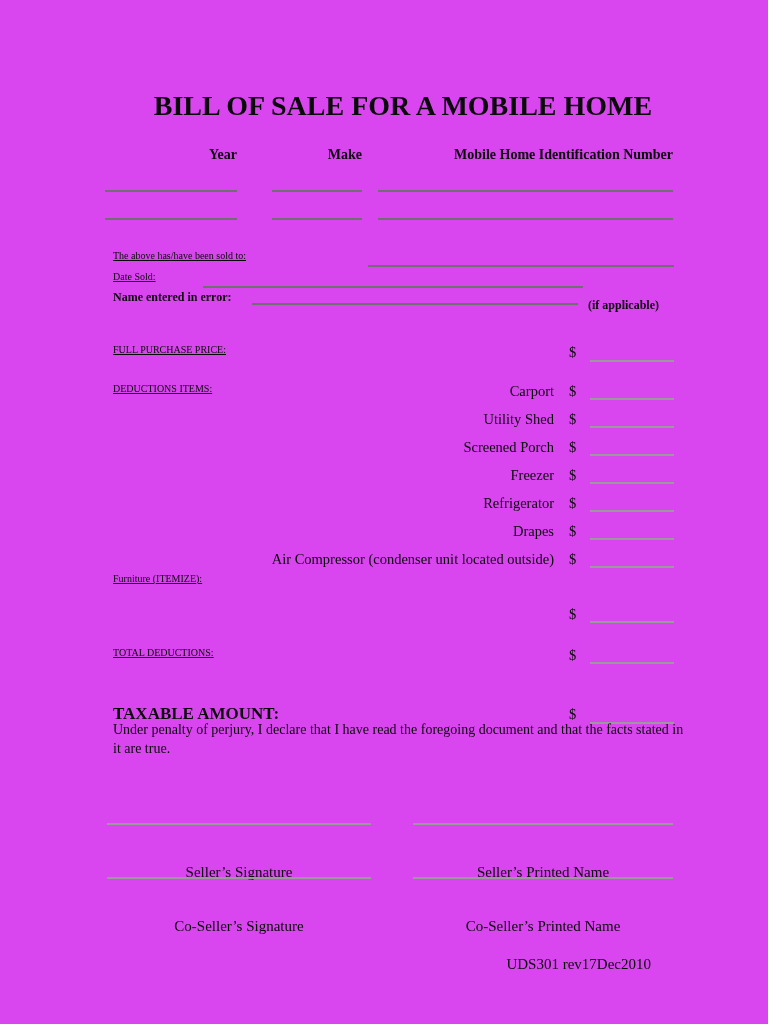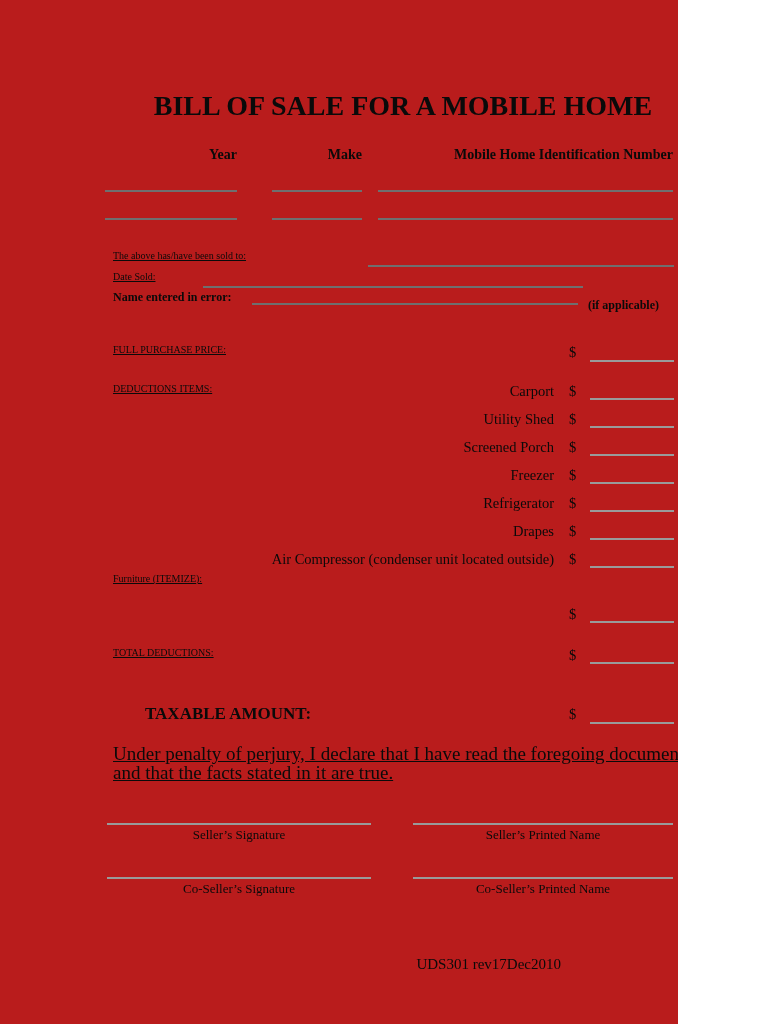--- a/index.html
+++ b/index.html
@@ -1,17 +1,17 @@
 <!DOCTYPE html>
 <html><head>
 <meta charset="utf-8">
 <style>
   html, body { margin:0; padding:0; background:#ffffff; }
   .page {
-    position:relative; width:678px; height:1024px; background:#b91c1c;
+    position:relative; width:768px; height:1024px; background:#d946ef;
     font-family:"Liberation Serif", "DejaVu Serif", serif; color:#0a0a0a;
     overflow:hidden;
   }
   .title {
     position:absolute; top:90px; left:0; width:770px; box-sizing:border-box;
     padding-left:36px; text-align:center; font-size:28px; font-weight:bold;
     white-space:nowrap;
   }
   .col-h { position:absolute; top:147px; font-weight:bold; font-size:14px; text-align:right; white-space:nowrap; }
   .h-year { left:105px; width:132px; }
@@ -23,21 +23,21 @@
   .lt { background:#9a9a9a; }
 
   .l-year { left:105px; width:132px; }
   .l-make { left:272px; width:90px; }
   .l-id   { left:378px; width:295px; }
   .r1 { top:190px; }
   .r2 { top:218px; }
 
   .lbl { position:absolute; font-size:10px; white-space:nowrap;text-decoration:underline; }
   .lbl-sm { position:absolute; font-size:12px; font-weight:bold; white-space:nowrap; }
-  .lbl-lg { position:absolute; font-size:17px; font-weight:bold; white-space:nowrap;margin-left:32px; }
+  .lbl-lg { position:absolute; font-size:17px; font-weight:bold; white-space:nowrap; }
 
   .sold-to-label { left:113px; top:250px; }
   .sold-to-line  { left:368px; width:306px; top:265px; }
   .date-label    { left:113px; top:271px; }
   .date-line     { left:203px; width:380px; top:286px; }
   .error-label   { left:113px; top:290px; }
   .error-line    { left:252px; width:326px; top:303px; }
   .if-applicable { left:588px; top:298px; }
 
   .dollar { position:absolute; left:569px; font-size:14.5px; }
@@ -63,29 +63,29 @@
 
   .total-label  { left:113px; top:647px; }
   .total-dollar { top:647px; }
   .total-line   { top:662px; }
 
   .taxable-label  { left:113px; top:704px; }
   .taxable-dollar { top:706px; }
   .taxable-line   { top:722px; }
 
   .decl {
-    position:absolute; left:113px; top:744px; width:578px;
-    font-size:19px; line-height:19px;text-decoration:underline;
+    position:absolute; left:113px; top:720px; width:578px;
+    font-size:14px; line-height:19px;
   }
 
   .s1l { left:107px; width:264px; top:823px; }
   .s1r { left:413px; width:260px; top:823px; }
   .s2l { left:107px; width:264px; top:877px; }
   .s2r { left:413px; width:260px; top:877px; }
-  .sig-label { position:absolute; font-size:13px; text-align:center; white-space:nowrap; }
+  .sig-label { position:absolute; font-size:15px; text-align:center; white-space:nowrap;margin-top:37px; }
   .sl1l { left:107px; width:264px; top:827px; }
   .sl1r { left:413px; width:260px; top:827px; }
   .sl2l { left:107px; width:264px; top:881px; }
   .sl2r { left:413px; width:260px; top:881px; }
 
   .footer { position:absolute; top:956px; right:117px; font-size:15px; white-space:nowrap; }
 </style>
 </head>
 <body>
 

